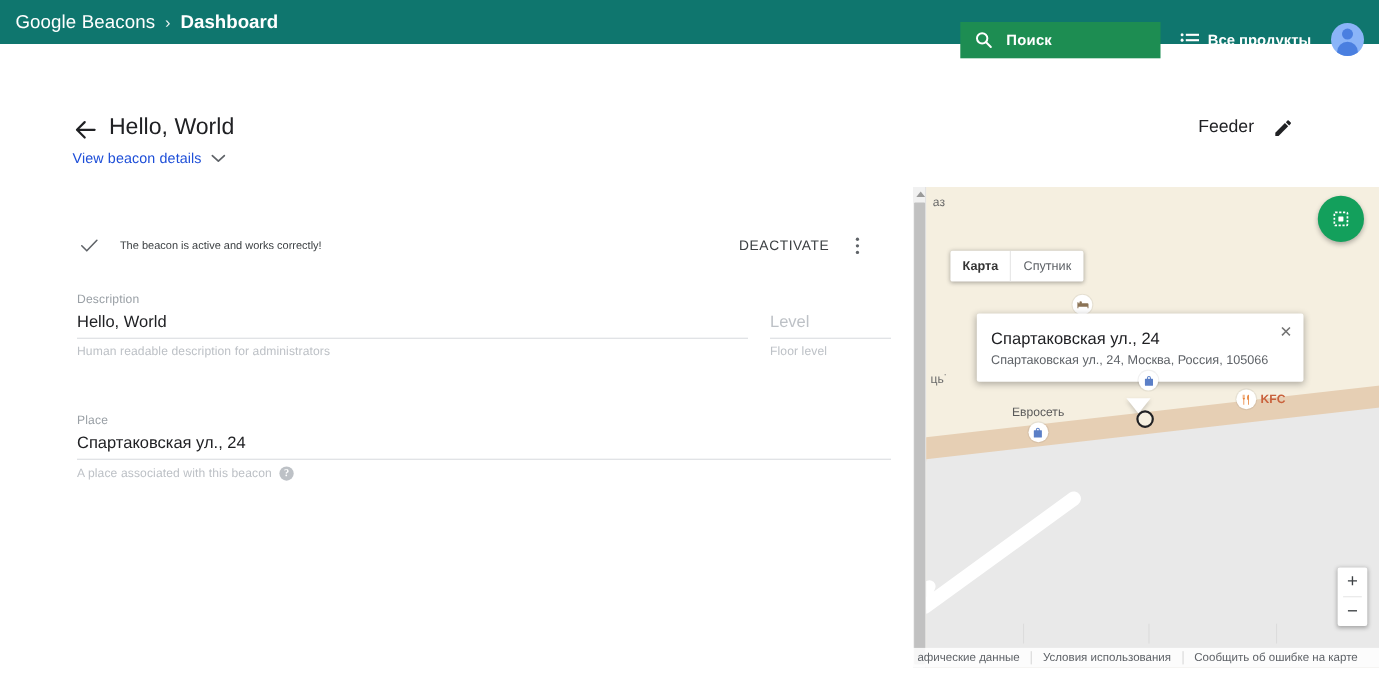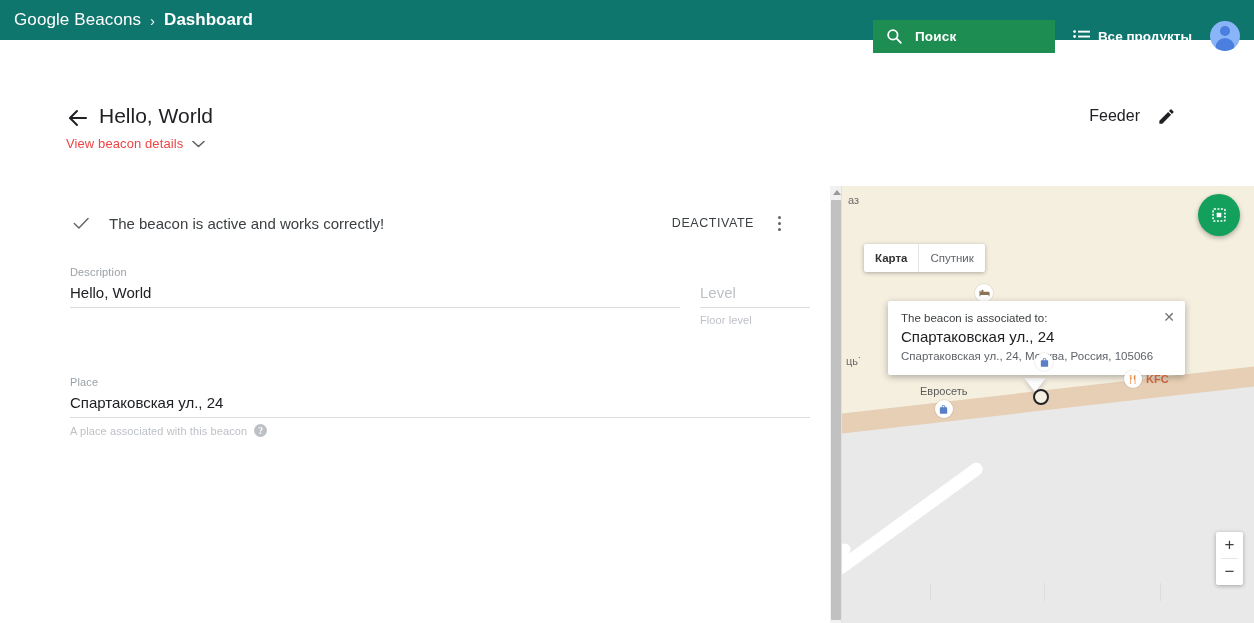--- a/index.html
+++ b/index.html
@@ -101,39 +101,39 @@
     margin-left: 16px; width: 20px; height: 20px; cursor: pointer;
     display: flex; align-items: center; justify-content: center;
   }
 
   
   .view-details {
     position: absolute; left: 66px; top: 136px;
     display: flex; align-items: center; cursor: pointer;
   }
   .view-details-label {
-    font-size: 13px; color: #ef4444; letter-spacing: .1px;
+    font-size: 13px; color: #1d4ed8; letter-spacing: .1px;
   }
   .view-details-chev { margin-left: 9px; display: flex; }
 
   
   .form-area {
     position: absolute; left: 0; top: 186px;
     width: 830px; height: 437px;
     background: #fff;
   }
 
   .status-row {
     position: absolute; left: 70px; top: 22px;
     width: 730px; height: 30px;
     display: flex; align-items: center;
   }
   .status-check { width: 22px; height: 22px; display: flex; align-items: center; justify-content: center; }
   .status-text {
-    margin-left: 17px; font-size: 15px; color: #3c4043;
+    margin-left: 17px; font-size: 10px; color: #3c4043;
   }
   .deactivate-btn {
     position: absolute; right: 44px; top: 3px;
     font-size: 12.5px; color: #3c4043;
     letter-spacing: .55px; cursor: pointer;
     padding: 5px 2px;
   }
   .kebab {
     position: absolute; right: 10px; top: 2px;
     width: 22px; height: 26px; cursor: pointer;
@@ -177,21 +177,21 @@
   .select-caret {
     position: absolute; right: 2px; bottom: 9px;
     width: 0; height: 0;
     border-left: 5px solid transparent;
     border-right: 5px solid transparent;
     border-top: 6px solid #5f6368;
   }
 
   
   .map-panel {
-    position: absolute; left: 830px; top: 186px;
+    position: absolute; left: 830px; top: 170px;
     width: 424px; height: 437px;
     overflow: hidden;
     background: #e8e8e8;
   }
   .map-scrollgutter {
     position: absolute; left: 0; top: 0; width: 12px; height: 437px;
     background: #f1f1f1; border-right: 1px solid #e0e0e0;
   }
   .map-scrollthumb {
     position: absolute; left: 1px; top: 14px; width: 10px; height: 420px;
@@ -441,20 +441,21 @@
     <span class="kebab">
         <i></i>
         <i></i>
         <i></i>
       </span>
   </div>
 
   <div class="field" style="left:70px; top:80px; width:610px;">
     <div class="field-label">Description</div>
     <div class="field-input">Hello, World</div>
+    <div class="field-hint">Human readable description for administrators</div>
   </div>
 
   <div class="field" style="left:700px; top:80px; width:110px;">
     <div class="field-label" style="visibility:hidden">Level</div>
     <div class="field-input placeholder">Level</div>
     <div class="field-hint">Floor level</div>
   </div>
 
   <div class="field" style="left:70px; top:190px; width:740px;">
     <div class="field-label">Place</div>
@@ -505,21 +506,20 @@
       <span class="poi-badge">
         <svg width="11" height="11" viewBox="0 0 24 24" fill="#8b7355">
           <path d="M3 10V6H1v12h2v-3h18v3h2v-8a2 2 0 0 0-2-2H3zm4.5-1A2.5 2.5 0 1 0 7.5 4 2.5 2.5 0 0 0 7.5 9z"></path>
         </svg>
       </span>
     </div>
 
     <div class="infowin-tail"></div>
     <div class="infowin">
       <div class="infowin-close">✕</div>
-      <div class="iw-line1">The beacon is associated to:</div>
       <div class="iw-line2">Спартаковская ул., 24</div>
       <div class="iw-line3">Спартаковская ул., 24, Москва, Россия, 105066</div>
     </div>
 
     <div class="poi" style="left:193px; top:167px;">
       <span class="poi-badge">
         <svg width="11" height="11" viewBox="0 0 24 24" fill="#5b7fc7">
           <path d="M19 7h-3V6a4 4 0 0 0-8 0v1H5a1 1 0 0 0-1 1v12a1 1 0 0 0 1 1h14a1 1 0 0 0 1-1V8a1 1 0 0 0-1-1zm-9-1a2 2 0 0 1 4 0v1h-4V6z"></path>
         </svg>
       </span>
@@ -545,13 +545,18 @@
       <span class="poi-label kfc" style="margin-left:4px;">KFC</span>
     </div>
 
     <div class="zoom-ctrl">
       <div>+</div>
       <div class="zdiv"></div>
       <div>−</div>
     </div>
   </div>
 
+  <div class="attrib">
+    <span>афические данные</span>
+    <span>Условия использования</span>
+    <span>Сообщить об ошибке на карте</span>
+  </div>
 </div>
 
 </body></html>

